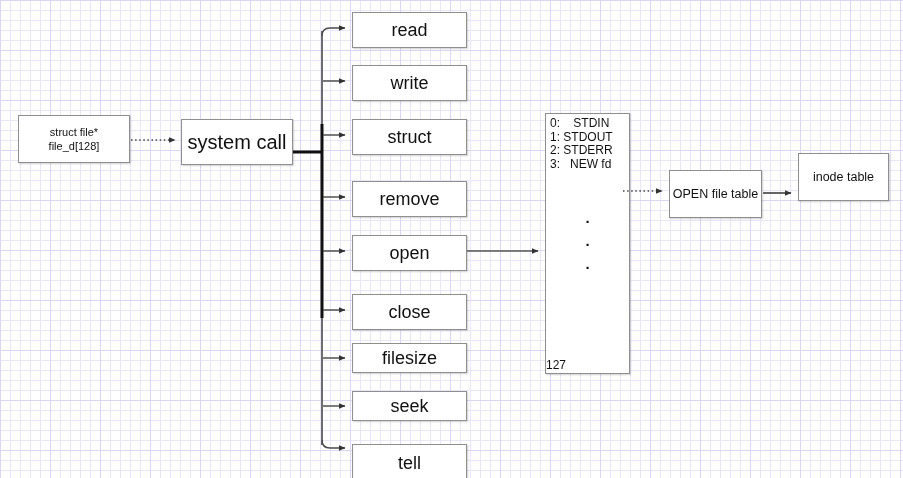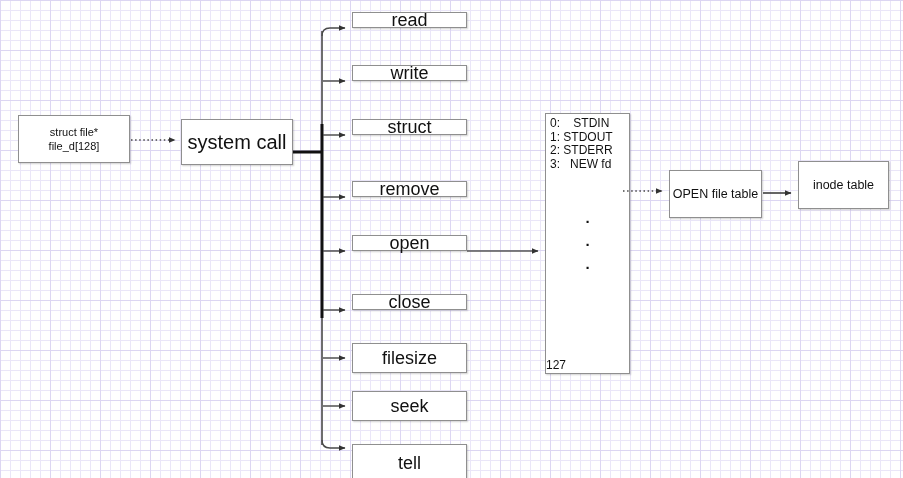--- a/index.html
+++ b/index.html
@@ -15,29 +15,29 @@
     background-size:50px 50px,50px 50px,10px 10px,10px 10px;
   }
   .node{
     position:absolute;box-sizing:border-box;background:#ffffff;
     border:1px solid #8f8f8f;display:flex;align-items:center;justify-content:center;
     box-shadow:1px 1px 1.5px rgba(0,0,0,.18);z-index:1;
   }
   .struct-node{left:18px;top:115px;width:112px;height:48px;flex-direction:column;
     font-size:11px;line-height:14px;}
   .syscall-node{left:181px;top:119px;width:112px;height:46px;font-size:20px;}
-  .branch{left:352px;width:115px;height:16px;font-size:18px;}
+  .branch{left:352px;width:115px;height:36px;font-size:18px;}
   .fd-table{left:545px;top:113px;width:85px;height:261px;display:block;}
   .fd-rows{position:absolute;top:3px;left:4px;right:1px;font-size:12px;
     line-height:13.5px;white-space:pre;}
   .fd-dots{position:absolute;top:92px;left:0;width:100%;text-align:center;
     white-space:pre;line-height:23px;font-size:15px;font-weight:bold;}
   .fd-last{position:absolute;bottom:1px;left:0;width:100%;text-align:left;font-size:12px;}
   .open-table{left:669px;top:170px;width:93px;height:48px;font-size:12.5px;}
-  .inode-table{left:798px;top:161px;width:91px;height:48px;font-size:12.5px;}
+  .inode-table{left:798px;top:153px;width:91px;height:48px;font-size:12.5px;}
   #wires{position:absolute;left:0;top:0;z-index:5;pointer-events:none;}
 </style>
 </head>
 <body>
 
 <div id="canvas">
 
   <div class="node struct-node">
     <span>struct file*</span>
     <span>file_d[128]</span>

